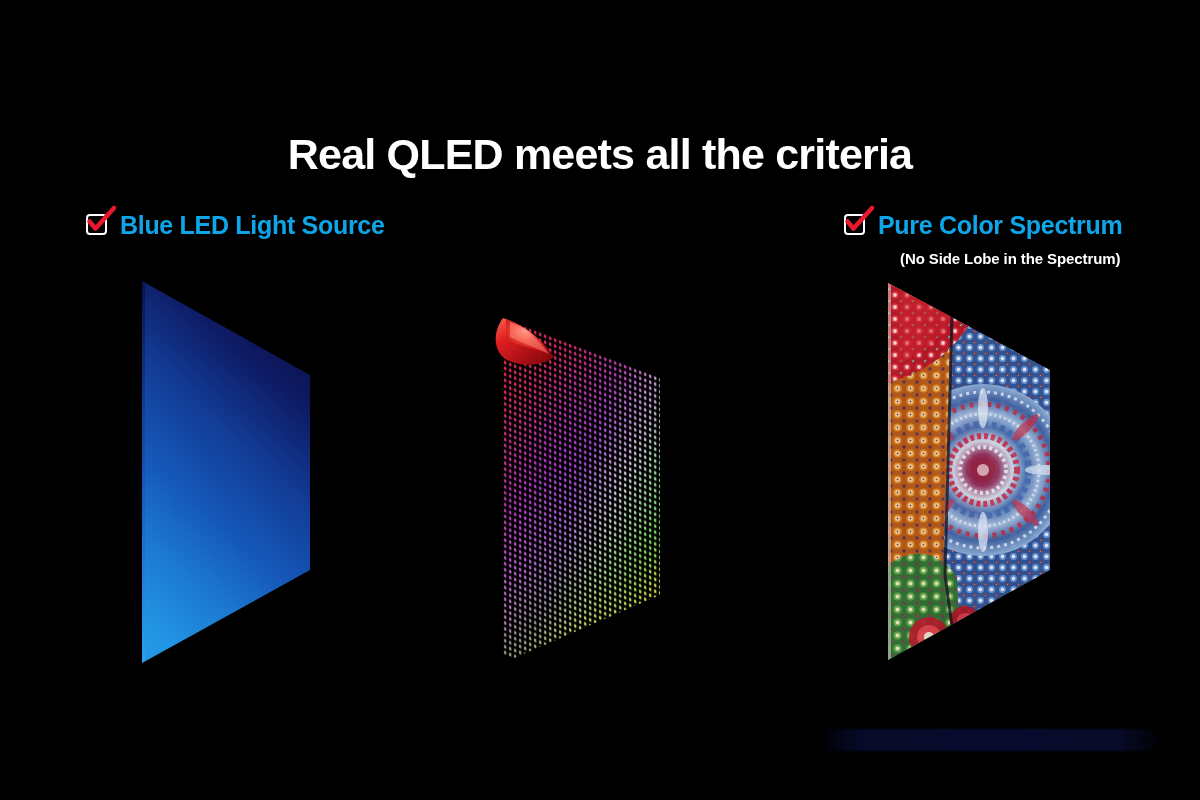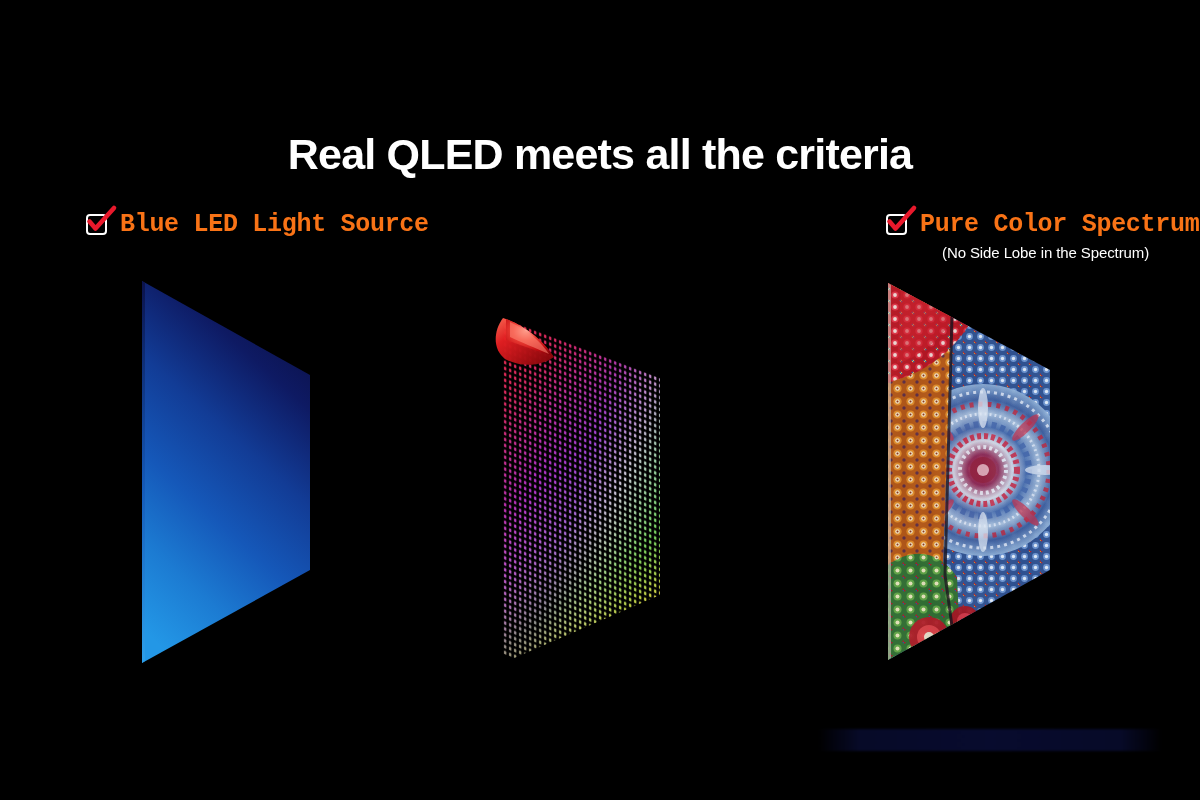--- a/index.html
+++ b/index.html
@@ -41,21 +41,21 @@
 
   
   .crit {
     position: absolute;
     display: flex;
     align-items: flex-start;
     white-space: nowrap;
   }
   .crit-1 { left: 86px;  top: 208px; }
   .crit-2 { left: 472px; top: 208px; }
-  .crit-3 { left: 886px; top: 208px; }
+  .crit-3 { left: 844px; top: 208px; }
 
   .checkbox-wrap {
     position: relative;
     width: 25px;
     height: 25px;
     margin-top: 6px;
     margin-right: 9px;
     flex: 0 0 auto;
   }
   .checkbox-box {
@@ -78,35 +78,35 @@
     overflow: visible;
     pointer-events: none;
   }
 
   .crit-textcol {
     display: flex;
     flex-direction: column;
     align-items: flex-start;
   }
   .crit-label {
-    color: #f97316;
-    font-family: Liberation Mono, monospace;
+    color: #0ea5e9;
+    font-family: Liberation Sans, sans-serif;
     font-size: 25px;
     font-weight: bold;
     letter-spacing: -0.3px;
     line-height: 34px;
   }
   .crit-sub {
     color: #ffffff;
     font-family: "Liberation Sans", sans-serif;
     font-size: 15px;
-    font-weight: normal;
+    font-weight: bold;
     letter-spacing: -0.1px;
     line-height: 19px;
-    margin-top: 1px;
+    margin-top: 7px;
     margin-left: 22px;
   }
 
   
   .panel {
     position: absolute;
   }
   .panel svg { display: block; overflow: visible; }
 
   

